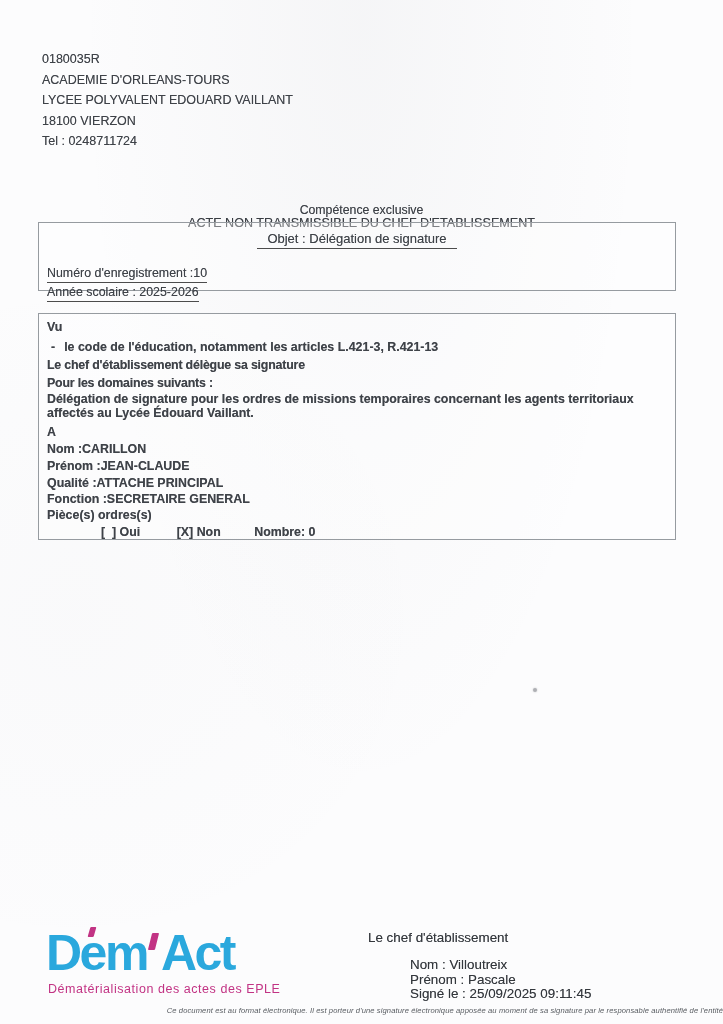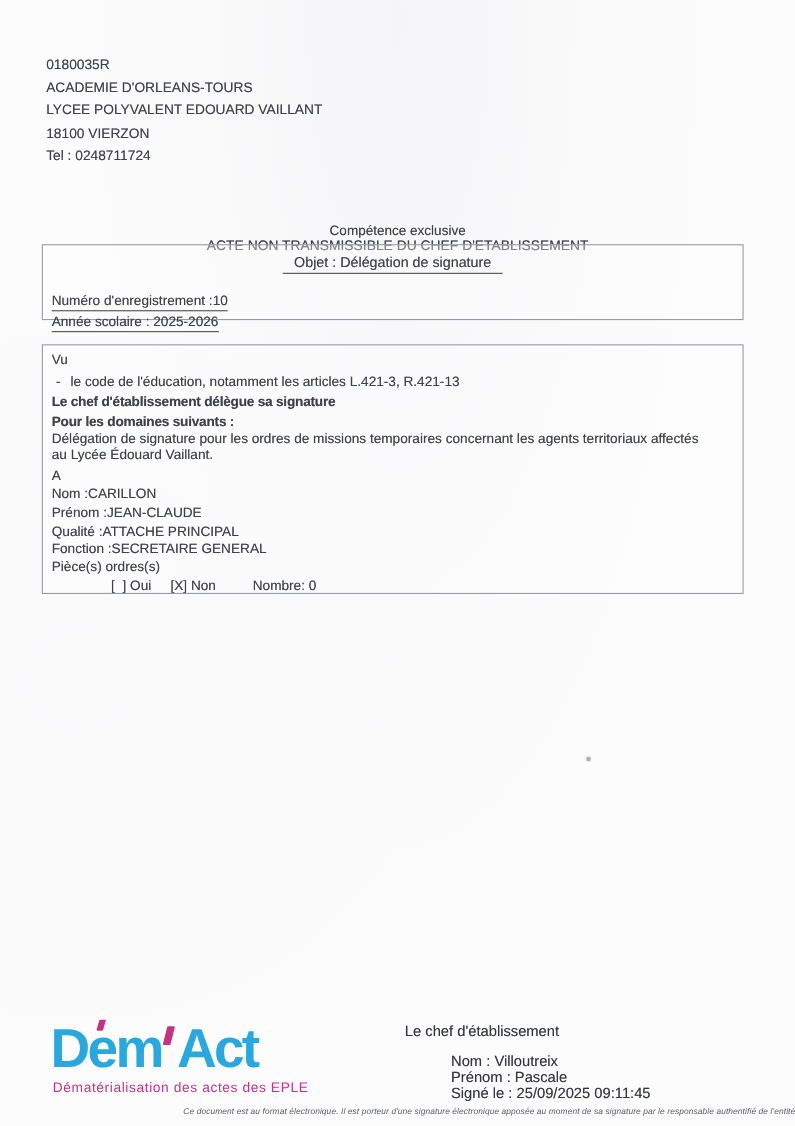--- a/index.html
+++ b/index.html
@@ -38,29 +38,29 @@
   
   .box{position:absolute;left:38px;width:638px;border:1px solid var(--box-border);background:rgba(255,255,255,0.35);}
   .box-object{top:222px;height:69px;}
   .box-act{top:313px;height:227px;}
   .u{border-bottom:1px solid var(--line);padding-bottom:2px;display:inline-block;}
   .objet-line{position:absolute;top:8px;left:0;right:0;text-align:center;font-size:13px;}
   .objet-line .u{padding-left:10px;padding-right:10px;}
   .reg-line{position:absolute;top:43px;left:8px;font-size:12.4px;}
   .year-line{position:absolute;top:62px;left:8px;font-size:12.4px;}
 
-  .l{position:absolute;left:8px;font-size:12.4px;white-space:nowrap;}
+  .l{position:absolute;left:8px;font-size:12.4px;white-space:nowrap;font-weight:bold;}
   .l.wrap{white-space:normal;}
   .bold{font-weight:bold;letter-spacing:-0.2px;}
   .dash{display:inline-block;margin-right:9px;margin-left:4px;}
   .desc{line-height:13.6px;max-width:602px;}
   .checkline{left:0;}
   .pre{white-space:pre;}
   .chk-oui{margin-left:62px;}
-  .chk-non{margin-left:14px;}
+  .chk-non{margin-left:33px;}
   .chk-count{margin-left:30px;}
 
   
   .speck{position:absolute;left:533px;top:688px;width:4px;height:4px;border-radius:50%;
          background:rgba(110,112,118,0.55);box-shadow:0 0 2px rgba(110,112,118,0.4);}
 
   
   .logo{position:absolute;left:46px;top:928px;}
   .logo-word{font-size:50px;font-weight:bold;letter-spacing:-2.5px;color:var(--logo-cyan);line-height:50px;}
   .e-hold{position:relative;display:inline-block;}

